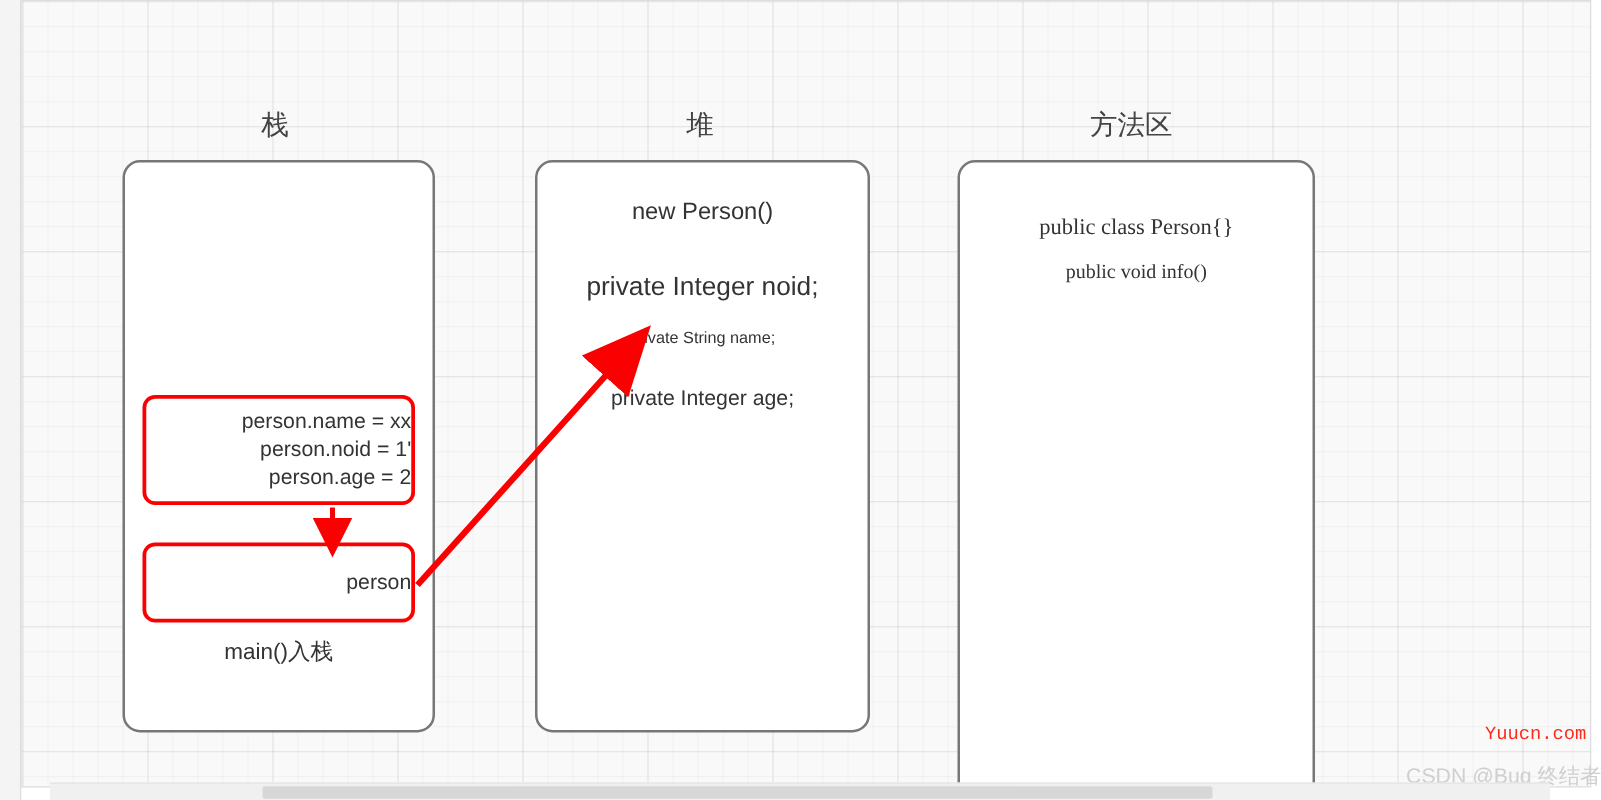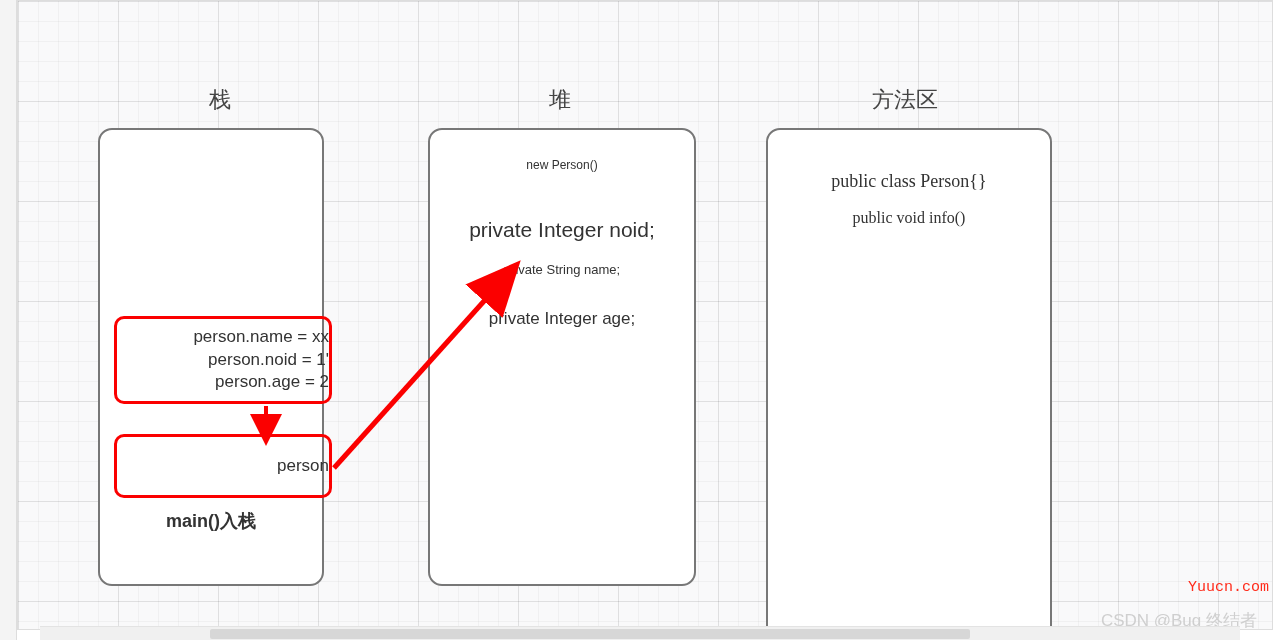--- a/index.html
+++ b/index.html
@@ -79,21 +79,21 @@
 
   .watermark1 {
     position: absolute;
     right: 12px; bottom: 44px;
     color: #ff2b1a;
     font-size: 15px;
     font-family: Liberation Mono, monospace;
   }
   .watermark2 {
     position: absolute;
-    right: 24px; bottom: 8px;
+    right: 0; bottom: 8px;
     color: #cfcfcf;
     font-size: 17px;
   }
 
   
   .hscroll-track {
     position: absolute;
     left: 40px; bottom: 0px;
     width: 1200px; height: 14px;
     background: #f0f0f0;
@@ -110,36 +110,36 @@
 </head>
 <body>
 
 <div class="left-strip"></div>
 <div class="canvas"></div>
 
 <div class="section-title" style="left:90px; top:85px;">栈</div>
 <div class="section-title" style="left:430px; top:85px;">堆</div>
 <div class="section-title" style="left:775px; top:85px;">方法区</div>
 
-<div class="memory-box" style="left:98px; top:128px; width:226px; height:458px;font-weight:bold;">
+<div class="memory-box" style="left:98px; top:128px; width:250px; height:458px;">
   <div class="box-text" style="top:380px;">main()入栈</div>
 </div>
 
 <div class="red-box" style="left:114px; top:316px; width:218px; height:88px;">
   <div>person.name = xx</div>
   <div>person.noid = 1'</div>
   <div>person.age = 2</div>
 </div>
 
 <div class="red-box" style="left:114px; top:434px; width:218px; height:64px;">
   <div>person</div>
 </div>
 
 <div class="memory-box" style="left:428px; top:128px; width:268px; height:458px;">
-  <div class="box-text" style="top:28px; font-size:12px;">new Person()</div>
+  <div class="box-text" style="top:28px; font-size:19px;">new Person()</div>
   <div class="box-text" style="top:86px; font-size:21px;">private Integer noid;</div>
   <div class="box-text" style="top:132px; font-size:13px;">private String name;</div>
   <div class="box-text" style="top:178px; font-size:17px;">private Integer age;</div>
 </div>
 
 <div class="memory-box" style="left:766px; top:128px; width:286px; height:576px;font-family:Liberation Serif, serif;">
   <div class="box-text" style="top:40px; font-size:18px;">public class Person{}</div>
   <div class="box-text" style="top:78px; font-size:16px;">public void info()</div>
 </div>
 

